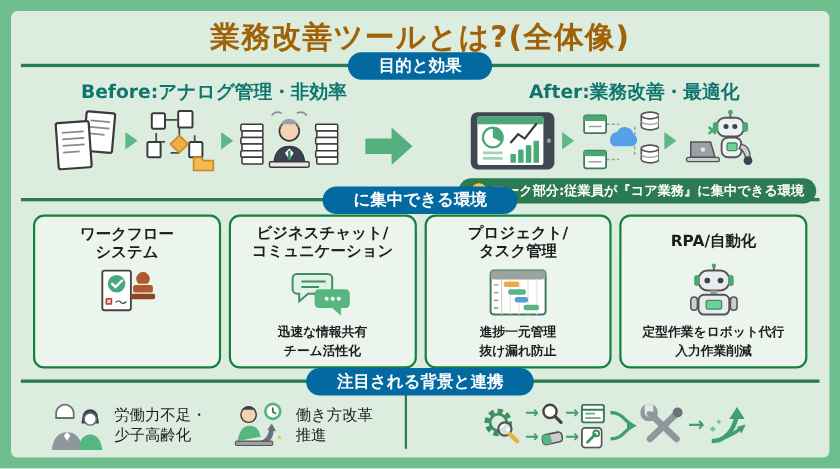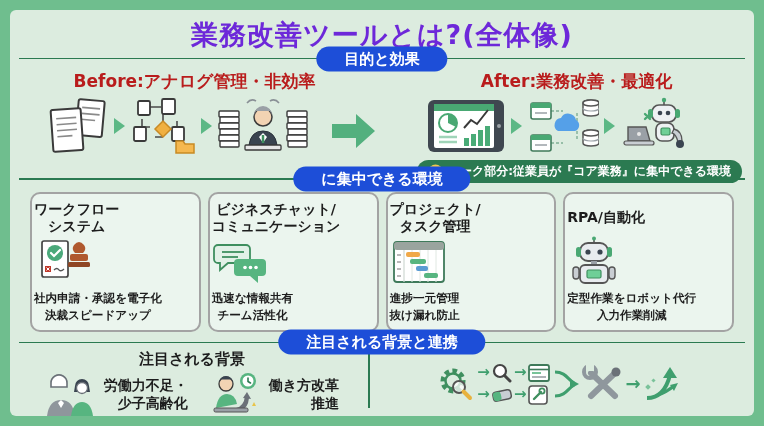--- a/index.html
+++ b/index.html
@@ -5,54 +5,54 @@
   html,body{margin:0;padding:0;}
   body{
     width:764px;height:426px;overflow:hidden;
     font-family:"DejaVu Sans","Liberation Sans",sans-serif;
     color:#1d1d1d;
   }
   .frame{width:764px;height:426px;background:#6fbe8e;padding:10px;box-sizing:border-box;}
   .page{width:100%;height:100%;background:#dcecdf;border-radius:6px;position:relative;
         display:flex;flex-direction:column;box-sizing:border-box;}
   .title{height:48px;line-height:50px;text-align:center;font-size:27px;font-weight:bold;
-         letter-spacing:1px;color:#6d28d9;}
+         letter-spacing:1px;color:#a16207;}
   .divider{position:relative;height:3px;background:#2b7a51;margin:0 9px;}
   .badge{position:absolute;left:50%;top:50%;transform:translate(-50%,-50%);
-         background:#1d4ed8;color:#fff;font-weight:bold;font-size:15px;
+         background:#0369a1;color:#fff;font-weight:bold;font-size:15px;
          padding:3px 28px;border-radius:16px;white-space:nowrap;z-index:3;}
   
   .purpose{display:flex;align-items:flex-start;padding:11px 10px 2px 14px;height:106px;}
   .p-col{display:flex;flex-direction:column;align-items:center;}
   .p-before{width:308px;}
   .p-after{flex:1;}
-  .group-label{font-weight:bold;font-size:17px;color:#b91c1c;margin-left:33px;}
+  .group-label{font-weight:bold;font-size:17px;color:#0f766e;margin-left:33px;}
   .icon-row{display:flex;align-items:center;justify-content:center;gap:5px;margin-top:3px;height:60px;}
   .tri{width:0;height:0;border-left:11px solid #5cb885;border-top:8px solid transparent;
        border-bottom:8px solid transparent;}
   .big-arrow{margin-top:42px;}
   .note-pill{background:#2b7a51;color:#fff;font-weight:bold;font-size:12px;border-radius:14px;
              padding:3px 11px;display:flex;align-items:center;gap:5px;margin-top:4px;white-space:nowrap;}
   
   .cards{display:flex;gap:7px;padding:12px 20px 10px;height:140px;}
-  .card{flex:1;background:#ebf5ee;border:2px solid #a3a3a3;border-radius:10px;
-        display:flex;flex-direction:column;align-items:flex-start;padding:7px 2px 5px;}
+  .card{flex:1;background:#ebf5ee;border:2px solid #15803d;border-radius:10px;
+        display:flex;flex-direction:column;align-items:center;padding:7px 2px 5px;}
   .card-title{font-weight:bold;font-size:14px;text-align:center;line-height:1.2;
               white-space:pre-line;height:35px;display:flex;align-items:center;justify-content:center;}
   .card-icon{height:52px;display:flex;align-items:center;justify-content:center;margin:2px 0;}
   .card-desc{font-weight:bold;font-size:11.6px;text-align:center;line-height:1.5;white-space:pre-line;}
   
   .bottom{display:flex;padding:7px 10px 0;flex:1;}
   .b-left{width:47.5%;display:flex;flex-direction:column;}
   .b-right{flex:1;display:flex;flex-direction:column;}
   .vdiv{width:2px;background:#2b7a51;margin:3px 4px 8px;}
   .b-heading{text-align:center;font-weight:bold;font-size:15px;}
   .bg-items{display:flex;justify-content:center;gap:22px;margin-top:3px;align-items:center;flex:1;}
   .bg-item{display:flex;align-items:center;gap:7px;}
-  .bg-text{font-weight:bold;font-size:14px;line-height:1.3;white-space:pre-line;text-align:right;}
+  .bg-text{font-weight:normal;font-size:14px;line-height:1.3;white-space:pre-line;text-align:left;}
   .chain{display:flex;align-items:center;justify-content:center;gap:3px;margin-top:2px;flex:1;}
   .chain-rows{display:flex;flex-direction:column;gap:2px;}
   .chain-row{display:flex;align-items:center;gap:2px;}
   .c-arrow{color:#3f9f6e;font-weight:bold;font-size:15px;line-height:1;}
   .result-text{font-weight:bold;font-size:15.5px;line-height:1.25;white-space:pre-line;text-align:center;margin-left:4px;}
   svg{display:block;}
 </style>
 </head>
 <body>
 
@@ -229,22 +229,20 @@
             <circle cx="21" cy="16" r="8" fill="#4aa97a"></circle>
               <path d="M17 16 l3 3 L26 13" stroke="#fff" stroke-width="2.2" fill="none" stroke-linecap="round"></path>
             <rect x="11" y="29" width="6" height="6" fill="#c0392b"></rect>
               <path d="M12.5 30.5 l3 3 m0 -3 l-3 3" stroke="#fff" stroke-width="1"></path>
             <path d="M20 33 q3 -3 5 0 q2 2 5 -1" stroke="#555" stroke-width="1.3" fill="none"></path>
             <path d="M40 8 q5 -6 10 0 q3 4 -1 8 l-8 0 q-4 -4 -1 -8 z" fill="#b0592f"></path>
             <rect x="36" y="17" width="18" height="7" rx="2" fill="#b0592f"></rect>
             <rect x="34" y="25" width="22" height="5" rx="1.5" fill="#8f4624"></rect>
           </svg>
         </div>
-        <div class="card-desc">社内申請・承認を電子化
-決裁スピードアップ</div>
       </div>
 
       <div class="card">
         <div class="card-title">ビジネスチャット/
 コミュニケーション</div>
         <div class="card-icon">
           <svg width="58" height="46" viewBox="0 0 58 46">
             <path d="M6 6 h28 a4 4 0 0 1 4 4 v10 a4 4 0 0 1 -4 4 h-18 l-8 7 v-7 h-2 a4 4 0 0 1 -4 -4 v-10 a4 4 0 0 1 4 -4 z" fill="#e2f1e7" stroke="#3f8f5f" stroke-width="1.8"></path>
             <line x1="10" y1="13" x2="32" y2="13" stroke="#3f8f5f" stroke-width="1.8"></line>
             <line x1="10" y1="18" x2="26" y2="18" stroke="#3f8f5f" stroke-width="1.8"></line>
@@ -311,21 +309,20 @@
       </div>
 
     </div>
 
     <div class="divider">
       <span class="badge">注目される背景と連携</span>
     </div>
 
     <div class="bottom">
       <div class="b-left">
-        <div class="b-heading">注目される背景</div>
         <div class="bg-items">
           <div class="bg-item">
             <span>
               <svg width="52" height="44" viewBox="0 0 52 44">
                 <path d="M10 4 a8 8 0 0 1 12 7 v4 h-16 v-4 a8 8 0 0 1 4 -7 z" fill="#fff" stroke="#6b7178" stroke-width="1.6"></path>
                 <path d="M2 44 q2 -16 14 -16 q12 0 14 16 z" fill="#8f969c"></path>
                 <polygon points="16,28 13,31 16,36 19,31" fill="#fff"></polygon>
                 <path d="M30 14 a7 7 0 0 1 14 0 l1 6 h-16 z" fill="#3a4450"></path>
                 <circle cx="37" cy="16" r="5.5" fill="#fff" stroke="#6b7178" stroke-width="1.3"></circle>
                 <path d="M26 44 q2 -14 11 -14 q9 0 11 14 z" fill="#57b580"></path>

